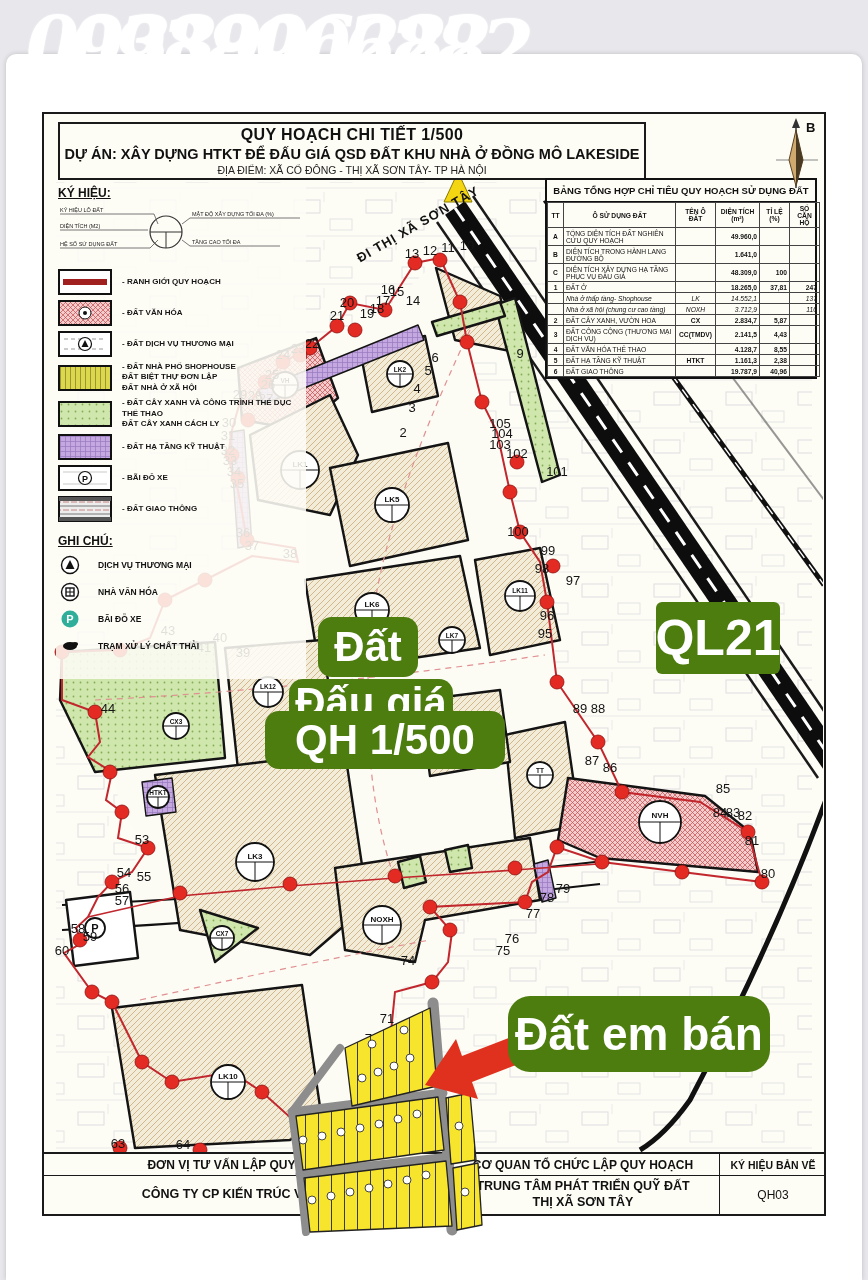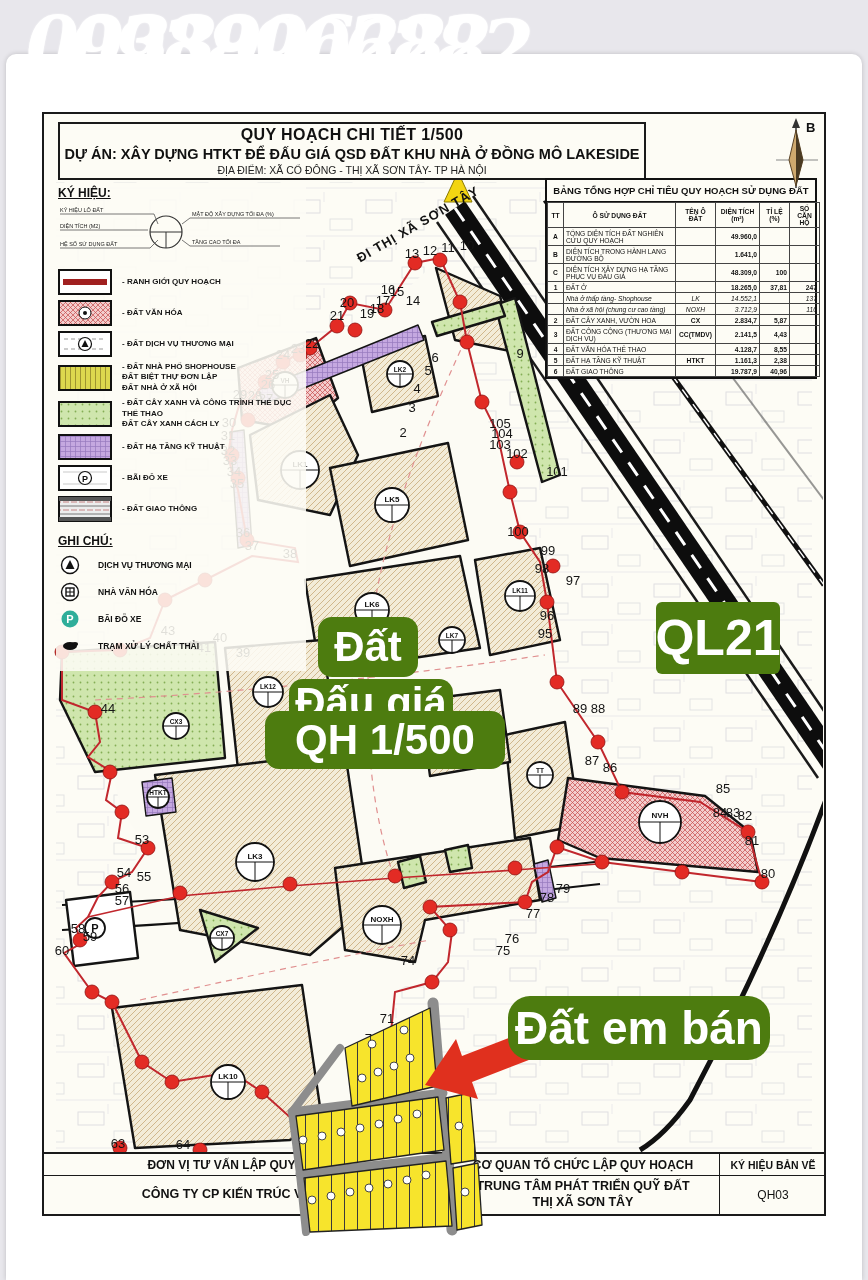--- a/index.html
+++ b/index.html
@@ -8,21 +8,21 @@
   .photo{position:absolute;left:6px;top:54px;width:856px;height:1226px;background:#ffffff;border-radius:10px 10px 0 0;box-shadow:0 0 5px rgba(0,0,0,.18)}
   .watermark{position:absolute;left:26px;top:0px;z-index:40;font-family:"DejaVu Serif",serif;font-style:italic;font-weight:bold;font-size:76px;color:#fff;letter-spacing:-7px;white-space:nowrap;text-shadow:0 0 2px rgba(255,255,255,.8)}
   .watermark .dup{position:absolute;left:42px;top:4px}
   .sheet{position:absolute;left:42px;top:112px;width:784px;height:1104px;background:#fdfcf5;border:2px solid #1a1a1a;z-index:1}
   .titlebox{position:absolute;left:58px;top:122px;width:588px;height:58px;border:2px solid #1a1a1a;background:#fdfcf5;display:flex;flex-direction:column;align-items:center;justify-content:center;z-index:10}
   .t1{font-size:16px;font-weight:bold;letter-spacing:.4px}
   .t2{font-size:14.5px;font-weight:bold;margin-top:2px}
   .t3{font-size:10.5px;margin-top:2px;color:#222}
   #compass{position:absolute;left:772px;top:114px;z-index:11}
   
-  .legend{position:absolute;left:56px;top:184px;width:250px;z-index:10;background:rgba(253,252,245,.88);padding:2px 2px 8px 2px}
+  .legend{position:absolute;left:56px;top:184px;width:250px;z-index:10;background:rgba(253,252,245,.88);padding:2px 2px 16px 2px}
   .lg-head{font-size:12px;font-weight:bold;text-decoration:underline;margin-bottom:4px}
   .lg-row{display:flex;align-items:center;margin:5px 0}
   .lg-sw{flex:none;margin-right:10px}
   .lg-label{font-size:8px;font-weight:bold;line-height:1.3;color:#151515}
   .lg-label::before{content:"- "}
   .notes-head{font-size:12px;font-weight:bold;text-decoration:underline;margin:12px 0 6px 0}
   .note-row{display:flex;align-items:center;margin:7px 0}
   .note-icon{width:24px;height:20px;margin-right:16px;display:flex;align-items:center;justify-content:center}
   .note-label{font-size:8.5px;font-weight:bold}
   
@@ -47,21 +47,21 @@
   text.bnum{font-family:"Liberation Sans",sans-serif;font-size:13px;fill:#151515}
   text.cirlab{font-family:"Liberation Sans",sans-serif;font-weight:bold;fill:#111}
   text.roadlab{font-family:"Liberation Sans",sans-serif;font-size:13px;font-weight:bold;fill:#111;letter-spacing:1px}
   text.diag{font-family:"Liberation Sans",sans-serif;font-size:5.5px;fill:#222}
   
   .pill{position:absolute;background:#4d7c0f;color:#fff;font-weight:bold;z-index:30;display:flex;align-items:center;justify-content:center;border-radius:14px;font-family:"Liberation Sans",sans-serif}
   #pill-dat{left:318px;top:617px;width:100px;height:60px;font-size:42px}
   #pill-daugia{left:289px;top:679px;width:164px;height:48px;font-size:42px}
   #pill-qh{left:265px;top:711px;width:240px;height:58px;font-size:42px}
   #pill-ql21{left:656px;top:602px;width:124px;height:72px;font-size:50px;border-radius:6px}
-  #pill-emban{left:508px;top:996px;width:262px;height:64px;font-size:46px;border-radius:22px}
+  #pill-emban{left:508px;top:996px;width:262px;height:76px;font-size:46px;border-radius:22px}
 </style>
 </head>
 <body>
 
 <svg width="0" height="0" style="position:absolute" aria-hidden="true">
   <defs>
     <pattern id="pat-tan" width="6" height="6" patternUnits="userSpaceOnUse">
       <rect width="6" height="6" fill="#f3ecd8"></rect>
         <path d="M0 6 L6 0" stroke="#ccb183" stroke-width="0.9"></path>
     </pattern>

